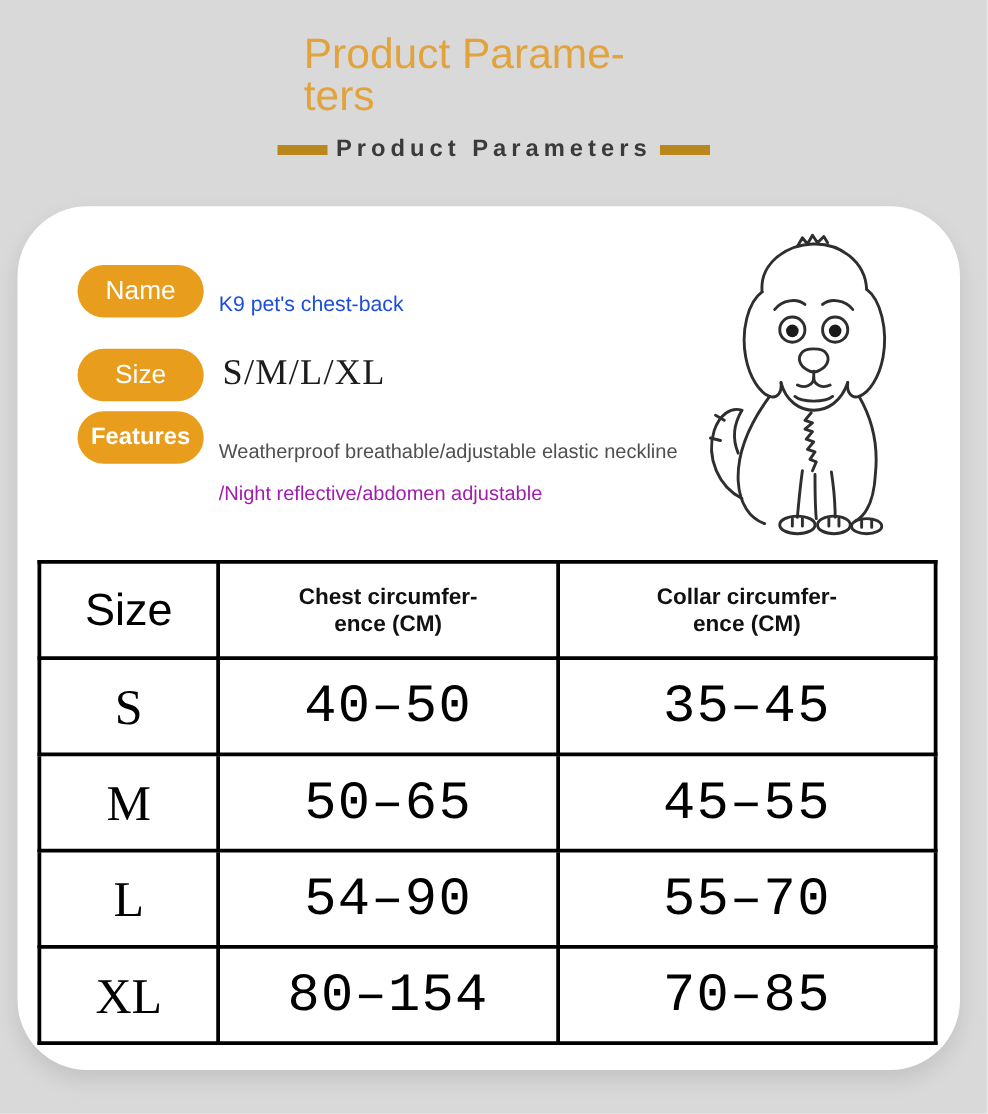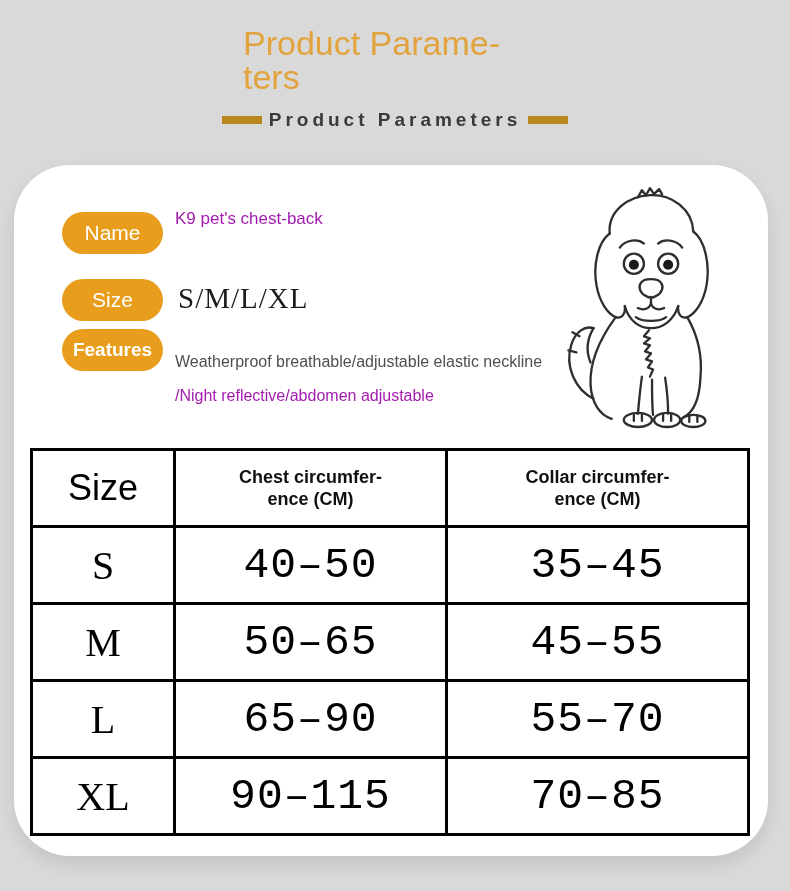--- a/index.html
+++ b/index.html
@@ -36,21 +36,21 @@
 
   .pill {
     position:absolute; left:48px; width:101px; height:42px;
     background:#e89e1c; border-radius:22px; color:#ffffff;
     display:flex; align-items:center; justify-content:center;
   }
   .pill-name     { top:47px;  font-size:21px; }
   .pill-size     { top:114px; font-size:21px; }
   .pill-features { top:164px; font-size:19px;font-weight:bold; }
 
-  .value-name  { position:absolute; left:161px; top:44px;  font-size:17px; color:#a21caf; }
+  .value-name  { position:absolute; left:161px; top:69px;  font-size:17px; color:#1d4ed8; }
   .value-size  {
     position:absolute; left:164px; top:117px; font-size:29px; color:#1c1c1c;
     font-family:"Liberation Serif","DejaVu Serif",serif; letter-spacing:1px;text-align:right;
   }
   .value-feat1 { position:absolute; left:161px; top:188px; font-size:16px; color:#4f4f4f; }
   .value-feat2 { position:absolute; left:161px; top:222px; font-size:16px; color:#a21caf; }
 
   .dog { position:absolute; left:528px; top:4px; width:218px; height:262px; }
   .dog path, .dog circle, .dog ellipse {
     fill:none; stroke:#2e2e2e; stroke-width:2.3;
@@ -170,23 +170,23 @@
         <td class="cell-num">40–50</td>
         <td class="cell-num">35–45</td>
       </tr>
       <tr>
         <td class="cell-size">M</td>
         <td class="cell-num">50–65</td>
         <td class="cell-num">45–55</td>
       </tr>
       <tr>
         <td class="cell-size">L</td>
-        <td class="cell-num">65–90</td>
+        <td class="cell-num">54–90</td>
         <td class="cell-num">55–70</td>
       </tr>
       <tr>
         <td class="cell-size">XL</td>
-        <td class="cell-num">90–115</td>
+        <td class="cell-num">80–154</td>
         <td class="cell-num">70–85</td>
       </tr>
     </tbody>
   </table>
 </div>
 
 </body></html>

